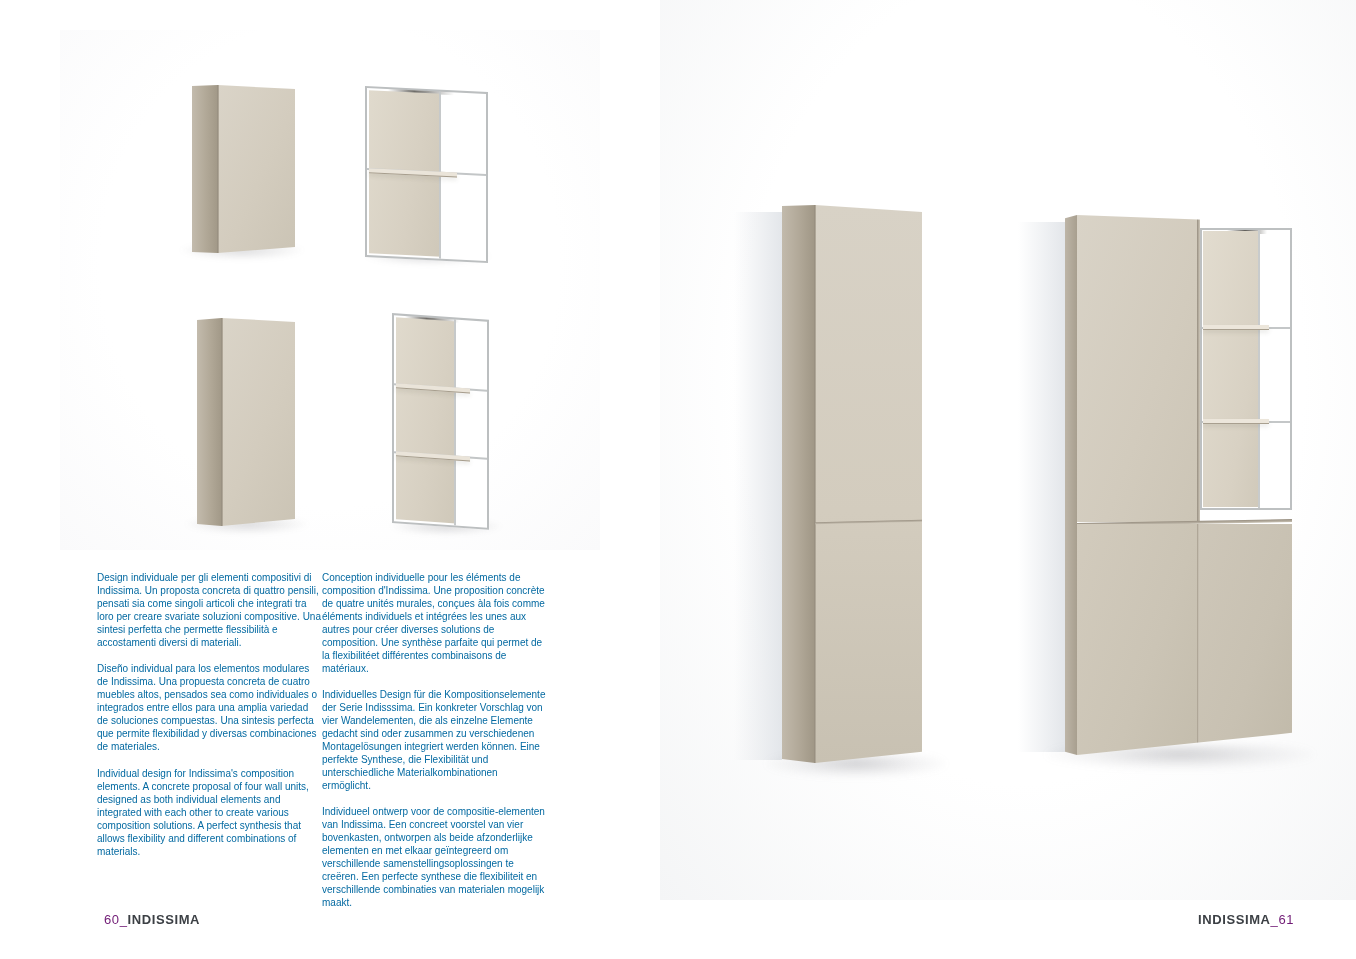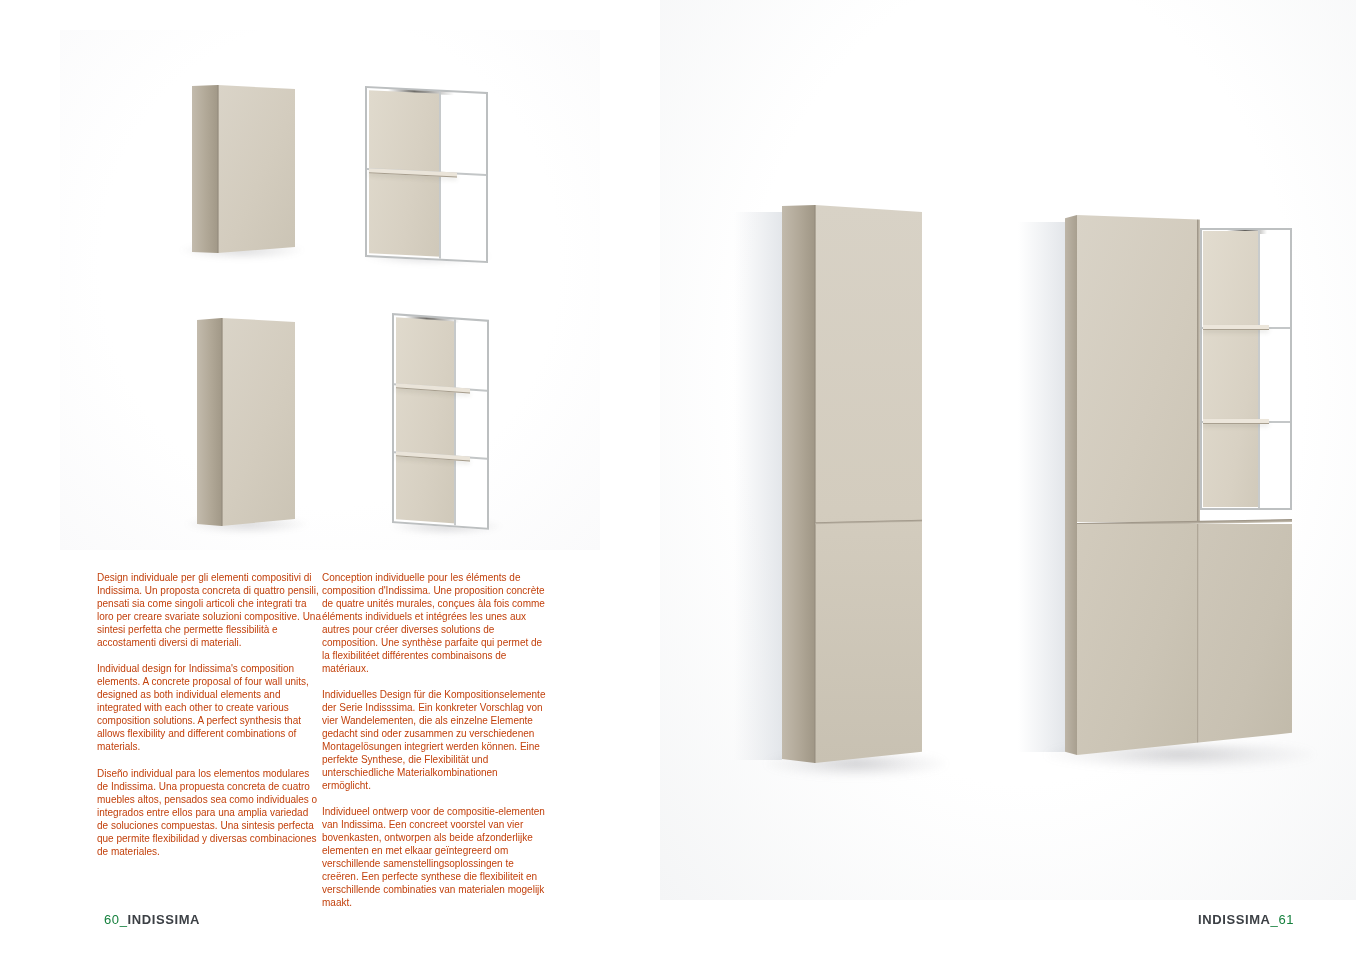--- a/index.html
+++ b/index.html
@@ -115,28 +115,28 @@
     border:2px solid #bdc0c1; background:#ffffff; }
   .comp .openwrap .back { position:absolute; left:1px; top:1px; bottom:1px; width:56px;
     background: linear-gradient(100deg, #e2dccf 0%, #d8d1c3 70%, #d0c9ba 100%); }
   .comp .openwrap .post { position:absolute; left:56px; top:0; bottom:0; width:2px; background:#c8cbcc; }
   .comp .openwrap .bar { position:absolute; left:0; right:0; height:2px; background:#c4c7c8; }
   .comp .openwrap .shelf { position:absolute; left:1px; width:66px; height:5px;
     background:#ece6db; border-bottom:1px solid #a89f8f; box-shadow:0 3px 4px rgba(80,75,60,0.10); }
   .comp .openwrap .toprefl { position:absolute; left:28%; top:0; width:46%; height:4px;
     background: linear-gradient(to right, rgba(60,60,60,0), #5f5d59 45%, rgba(100,98,94,0)); }
   
-  .textcol { position:absolute; width:224px; color:#c2410c; }
+  .textcol { position:absolute; width:224px; color:#0369a1; }
   .textcol p { font-size:10px; line-height:13px; margin-bottom:13px; }
   .col1 { left:97px; top:571px; }
   .col2 { left:322px; top:571px; }
   .col1 p:nth-child(2){ margin-bottom:14px; }
   .footer { position:absolute; top:912px; font-size:13px; letter-spacing:0.6px; color:#43474c; }
   .footer .bold { font-weight:bold; color:#3c4045; }
-  .footer .light { font-weight:normal; color:#15803d; }
+  .footer .light { font-weight:normal; color:#701a75; }
   .footer-left { left:104px; }
   .footer-right { left:1178px;padding-left:20px; }
 </style>
 </head>
 <body>
 
 <div class="spread">
 
   <div class="photo-bg-left"></div>
   <div class="photo-bg-right"></div>
@@ -200,22 +200,22 @@
       <div class="shelf" style="top:189px;"></div>
     </div>
     <div class="hdiv"></div>
     <div class="door-ll"></div>
     <div class="door-lr"></div>
     <div class="vseam-l"></div>
   </div>
 
   <div class="textcol col1">
     <p>Design individuale per gli elementi compositivi di Indissima. Un proposta concreta di quattro pensili, pensati sia come singoli articoli che integrati tra loro per creare svariate soluzioni compositive. Una sintesi perfetta che permette flessibilità e accostamenti diversi di materiali.</p>
+    <p>Diseño individual para los elementos modulares de Indissima. Una propuesta concreta de cuatro muebles altos, pensados sea como individuales o integrados entre ellos para una amplia variedad de soluciones compuestas. Una sintesis perfecta que permite flexibilidad y diversas combinaciones de materiales.</p>
     <p>Individual design for Indissima's composition elements. A concrete proposal of four wall units, designed as both individual elements and integrated with each other to create various composition solutions. A perfect synthesis that allows flexibility and different combinations of materials.</p>
-    <p>Diseño individual para los elementos modulares de Indissima. Una propuesta concreta de cuatro muebles altos, pensados sea como individuales o integrados entre ellos para una amplia variedad de soluciones compuestas. Una sintesis perfecta que permite flexibilidad y diversas combinaciones de materiales.</p>
   </div>
   <div class="textcol col2">
     <p>Conception individuelle pour les éléments de composition d'Indissima. Une proposition concrète de quatre unités murales, conçues àla fois comme éléments individuels et intégrées les unes aux autres pour créer diverses solutions de composition. Une synthèse parfaite qui permet de la flexibilitéet différentes combinaisons de matériaux.</p>
     <p>Individuelles Design für die Kompositionselemente der Serie Indisssima. Ein konkreter Vorschlag von vier Wandelementen, die als einzelne Elemente gedacht sind oder zusammen zu verschiedenen Montagelösungen integriert werden können. Eine perfekte Synthese, die Flexibilität und unterschiedliche Materialkombinationen ermöglicht.</p>
     <p>Individueel ontwerp voor de compositie-elementen van Indissima. Een concreet voorstel van vier bovenkasten, ontworpen als beide afzonderlijke elementen en met elkaar geïntegreerd om verschillende samenstellingsoplossingen te creëren. Een perfecte synthese die flexibiliteit en verschillende combinaties van materialen mogelijk maakt.</p>
   </div>
 
   <div class="footer footer-left"><span class="light">60_</span><span class="bold">INDISSIMA</span></div>
   <div class="footer footer-right"><span class="bold">INDISSIMA</span><span class="light">_61</span></div>
 

